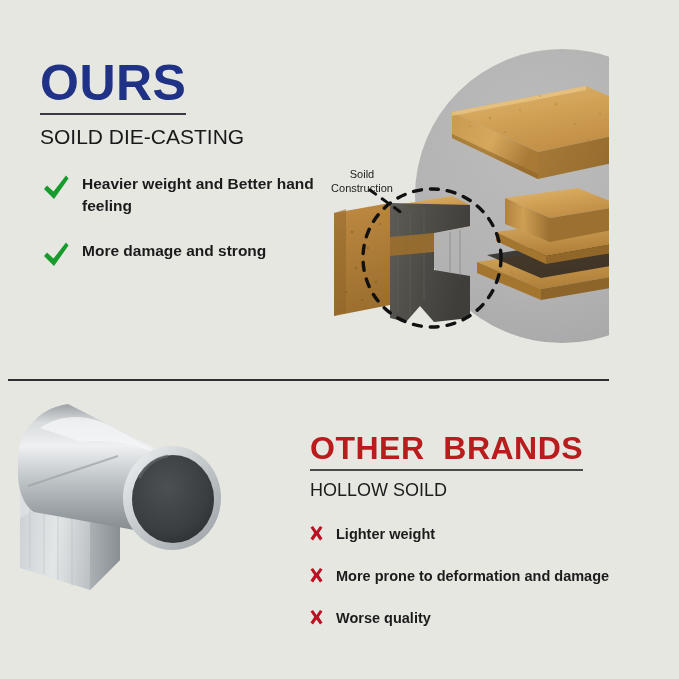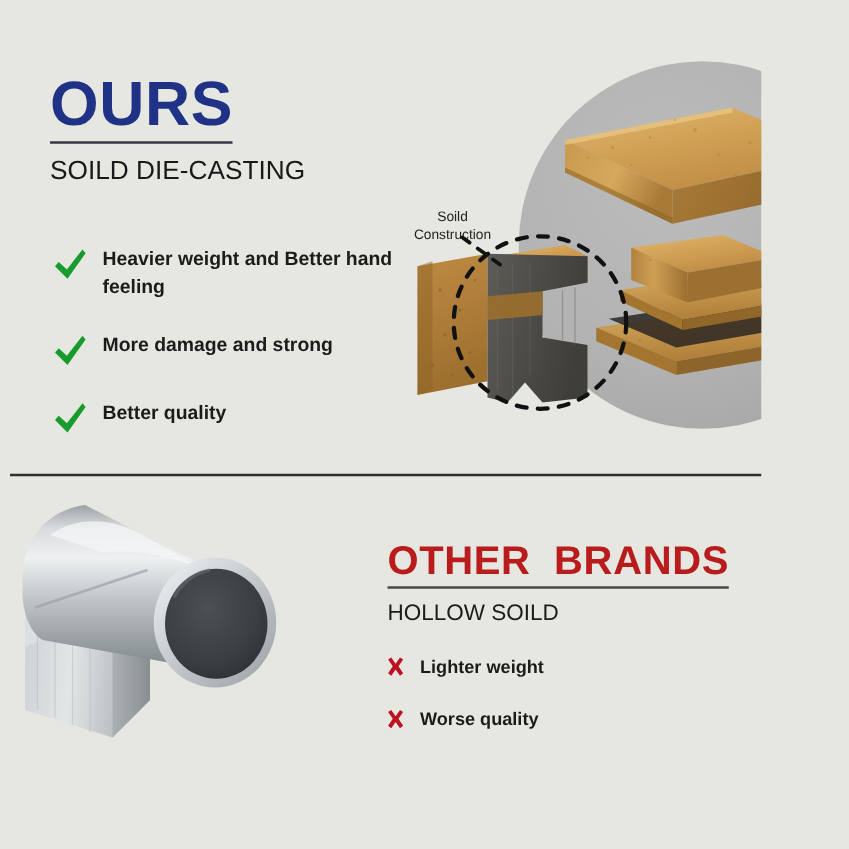--- a/index.html
+++ b/index.html
@@ -57,21 +57,21 @@
     color: #1f3285;
     font-size: 50px;
   }
   #ours-heading .heading-rule { background: #3a3a46; }
   #ours-sub {
     left: 40px; top: 126px;
     color: #191919;
     font-size: 21px;
   }
   #ours-bullets { left: 42px; top: 172px; width: 290px; }
-  #ours-bullets .bullet-row { margin-bottom: 22px; margin-top: 24px; }
+  #ours-bullets .bullet-row { margin-bottom: 22px; }
   #ours-bullets .bullet-text {
     font-size: 15.5px;
     line-height: 1.42;
     margin-left: 12px;
     padding-top: 1px;
   }
 
   
   #divider {
     position: absolute;
@@ -139,28 +139,20 @@
 
     <div class="bullet-row">
       <span class="bullet-mark">
         <svg width="28" height="30" viewBox="0 0 28 30">
           <path d="M2 17 L5 13.5 L11.5 19.5 L24 3.5 L26.5 6.5 L12 27 Z" fill="#179b2c"></path>
         </svg>
       </span>
       <span class="bullet-text">More damage and strong</span>
     </div>
 
-    <div class="bullet-row">
-      <span class="bullet-mark">
-        <svg width="28" height="30" viewBox="0 0 28 30">
-          <path d="M2 17 L5 13.5 L11.5 19.5 L24 3.5 L26.5 6.5 L12 27 Z" fill="#179b2c"></path>
-        </svg>
-      </span>
-      <span class="bullet-text">Better quality</span>
-    </div>
 
   </div>
 
   <div class="panel" id="callout-label">
     <div>Soild</div>
     <div>Construction</div>
   </div>
 
   <div class="art" style="left:0; top:0; width:679px; height:378px;">
     <svg width="679" height="378" viewBox="0 0 679 378">
@@ -314,20 +306,29 @@
     <div class="bullet-row">
       <span class="bullet-mark">
         <svg width="17" height="19" viewBox="0 0 17 19">
           <path d="M2.5 2.5 L5 1 L8.5 6 L12 1 L14.5 2.5 L10.8 8 L14.5 13.5 L12 15.5
                    L8.5 10.5 L5 15.5 L2.5 13.5 L6.2 8 Z" fill="#bb1122"></path>
         </svg>
       </span>
       <span class="bullet-text">Lighter weight</span>
     </div>
 
+    <div class="bullet-row">
+      <span class="bullet-mark">
+        <svg width="17" height="19" viewBox="0 0 17 19">
+          <path d="M2.5 2.5 L5 1 L8.5 6 L12 1 L14.5 2.5 L10.8 8 L14.5 13.5 L12 15.5
+                   L8.5 10.5 L5 15.5 L2.5 13.5 L6.2 8 Z" fill="#bb1122"></path>
+        </svg>
+      </span>
+      <span class="bullet-text">More prone to deformation and damage</span>
+    </div>
 
     <div class="bullet-row">
       <span class="bullet-mark">
         <svg width="17" height="19" viewBox="0 0 17 19">
           <path d="M2.5 2.5 L5 1 L8.5 6 L12 1 L14.5 2.5 L10.8 8 L14.5 13.5 L12 15.5
                    L8.5 10.5 L5 15.5 L2.5 13.5 L6.2 8 Z" fill="#bb1122"></path>
         </svg>
       </span>
       <span class="bullet-text">Worse quality</span>
     </div>

